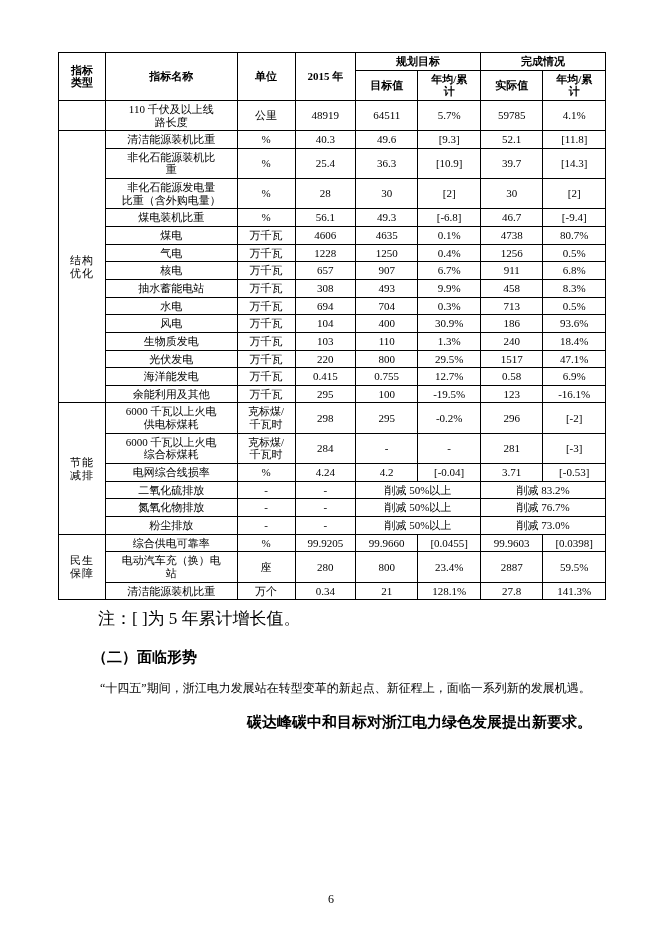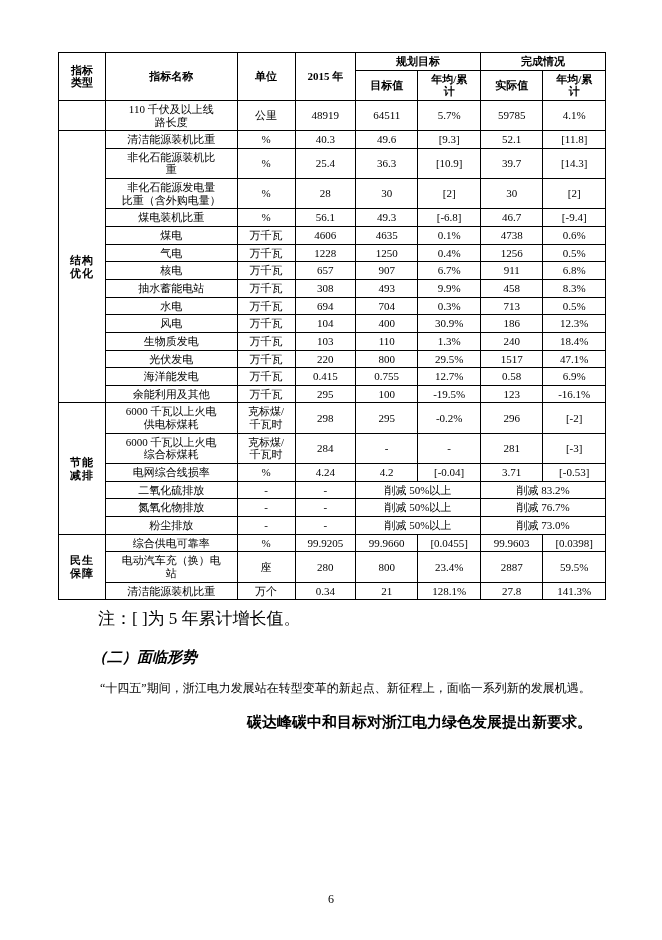--- a/index.html
+++ b/index.html
@@ -37,38 +37,37 @@
     padding: 2px 1px;
     font-family: "Liberation Serif", serif;
   }
   table.main th {
     font-weight: bold;
   }
   .colhead {
     font-weight: bold;
   }
   td.group {
-    font-weight: bold;
+    font-weight: normal;
     font-size: 12px;
     letter-spacing: 1px;
   }
   td.namecell {
     font-size: 11px;
   }
   .note {
     font-size: 17px;
     margin: 7px 0 0 40px;
     font-family: "Liberation Serif", serif;
   }
   .heading2 {
     font-size: 15px;
     font-weight: bold;
     margin: 18px 0 0 34px;
     font-family: "Liberation Serif", serif;
-    font-style: italic;
   }
   .para {
     font-size: 12px;
     line-height: 1.9;
     margin: 10px 12px 0 12px;
     text-indent: 30px;
     font-family: "Liberation Serif", serif;
     text-align: justify;
   }
   .para-bold {
@@ -201,21 +200,21 @@
         <td>46.7</td>
         <td>[-9.4]</td>
       </tr>
       <tr>
         <td class="namecell">煤电</td>
         <td>万千瓦</td>
         <td>4606</td>
         <td>4635</td>
         <td>0.1%</td>
         <td>4738</td>
-        <td>0.6%</td>
+        <td>80.7%</td>
       </tr>
       <tr>
         <td class="namecell">气电</td>
         <td>万千瓦</td>
         <td>1228</td>
         <td>1250</td>
         <td>0.4%</td>
         <td>1256</td>
         <td>0.5%</td>
       </tr>
@@ -246,21 +245,21 @@
         <td>713</td>
         <td>0.5%</td>
       </tr>
       <tr>
         <td class="namecell">风电</td>
         <td>万千瓦</td>
         <td>104</td>
         <td>400</td>
         <td>30.9%</td>
         <td>186</td>
-        <td>12.3%</td>
+        <td>93.6%</td>
       </tr>
       <tr>
         <td class="namecell">生物质发电</td>
         <td>万千瓦</td>
         <td>103</td>
         <td>110</td>
         <td>1.3%</td>
         <td>240</td>
         <td>18.4%</td>
       </tr>

